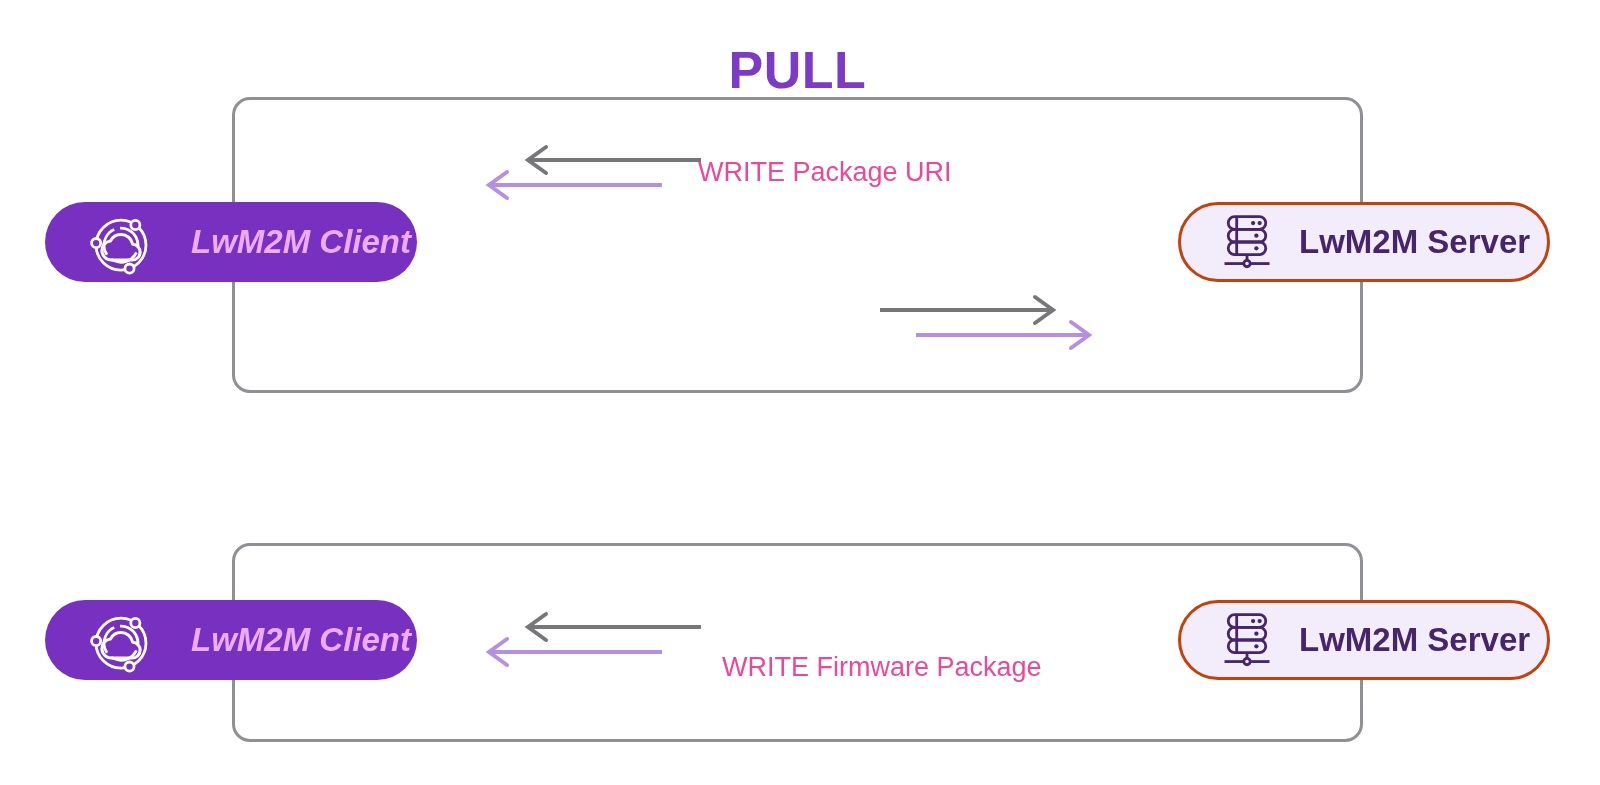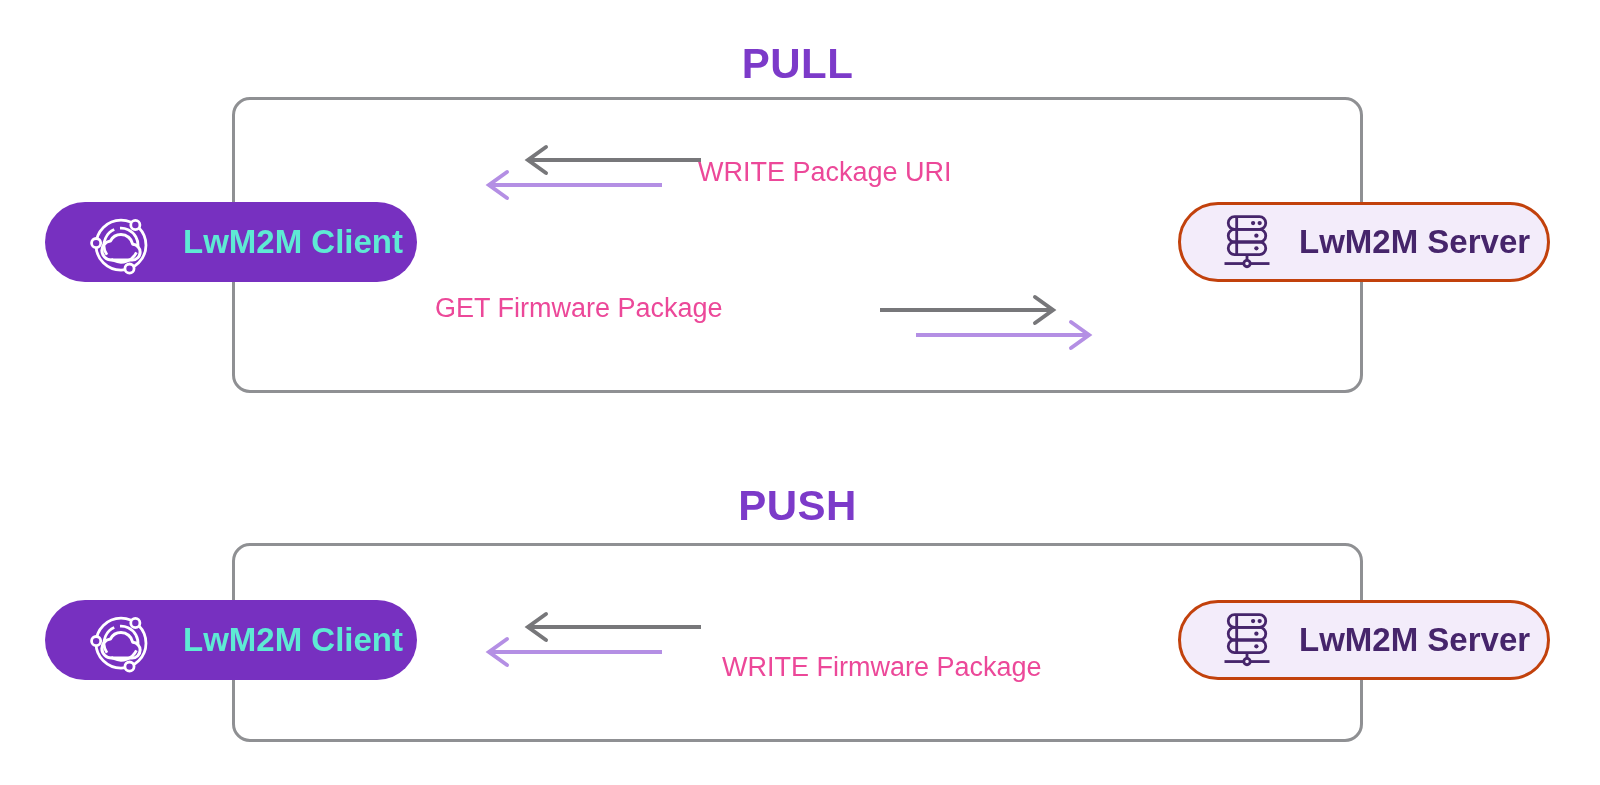--- a/index.html
+++ b/index.html
@@ -7,37 +7,37 @@
   body {
     width:1600px; height:785px;
     font-family:"Liberation Sans", sans-serif;
     position:relative; overflow:hidden;
   }
   .canvas { position:relative; width:1600px; height:785px; background:#ffffff; }
 
   .flow-title {
     position:absolute; left:232px; width:1131px;
     text-align:center;
-    font-size:42px; font-weight:bold; color:#7c3ac9;
+    font-size:52px; font-weight:bold; color:#7c3ac9;
     letter-spacing:0.5px;
   }
   .flow-box {
     position:absolute; left:232px; width:1131px;
     border:3px solid #8f9093; border-radius:18px;
     background:transparent;
   }
 
   .badge {
     position:absolute; height:80px; width:372px;
     display:flex; align-items:center;
     border-radius:40px;
   }
   .badge.client {
-    background:#7730c0; color:#5eead4;
-    padding-left:42px; gap:28px;
+    background:#7730c0; color:#f0abfc;
+    padding-left:42px; gap:36px;font-style:italic;
     --node-fill:#7730c0;
   }
   .badge.server {
     background:#f3ecfa; color:#46256b;
     border:3px solid #c2410c;
     padding-left:36px; gap:22px;
   }
   .badge-label { font-size:33px; font-weight:bold; white-space:nowrap; }
   .badge-icon { display:block; line-height:0; }
 
@@ -99,21 +99,20 @@
       </svg>
   </span>
   <span class="arrow purple" style="left:474px; top:169px">
     <svg width="190" height="32" viewBox="0 0 190 32">
         <use href="#arrow-left"></use>
       </svg>
   </span>
   <div class="msg-label" style="left:698px; top:155px; width:300px">WRITE Package URI</div>
 
   <div class="msg-label" style="left:435px; top:291px; width:470px">
-    <div>GET Firmware Package</div>
   </div>
   <span class="arrow gray" style="left:878px; top:294px">
     <svg width="190" height="32" viewBox="0 0 190 32">
         <use href="#arrow-right"></use>
       </svg>
   </span>
   <span class="arrow purple" style="left:914px; top:319px">
     <svg width="190" height="32" viewBox="0 0 190 32">
         <use href="#arrow-right"></use>
       </svg>
@@ -130,21 +129,20 @@
 
   <div class="badge server" style="left:1178px; top:202px">
     <span class="badge-icon">
       <svg width="60" height="60" viewBox="0 0 64 64">
           <use href="#icon-server-rack"></use>
         </svg>
     </span>
     <span class="badge-label">LwM2M Server</span>
   </div>
 
-  <div class="flow-title" style="top:482px">PUSH</div>
 
   <div class="flow-box" style="top:543px; height:199px"></div>
 
   <span class="arrow gray" style="left:513px; top:611px">
     <svg width="190" height="32" viewBox="0 0 190 32">
         <use href="#arrow-left"></use>
       </svg>
   </span>
   <span class="arrow purple" style="left:474px; top:636px">
     <svg width="190" height="32" viewBox="0 0 190 32">

